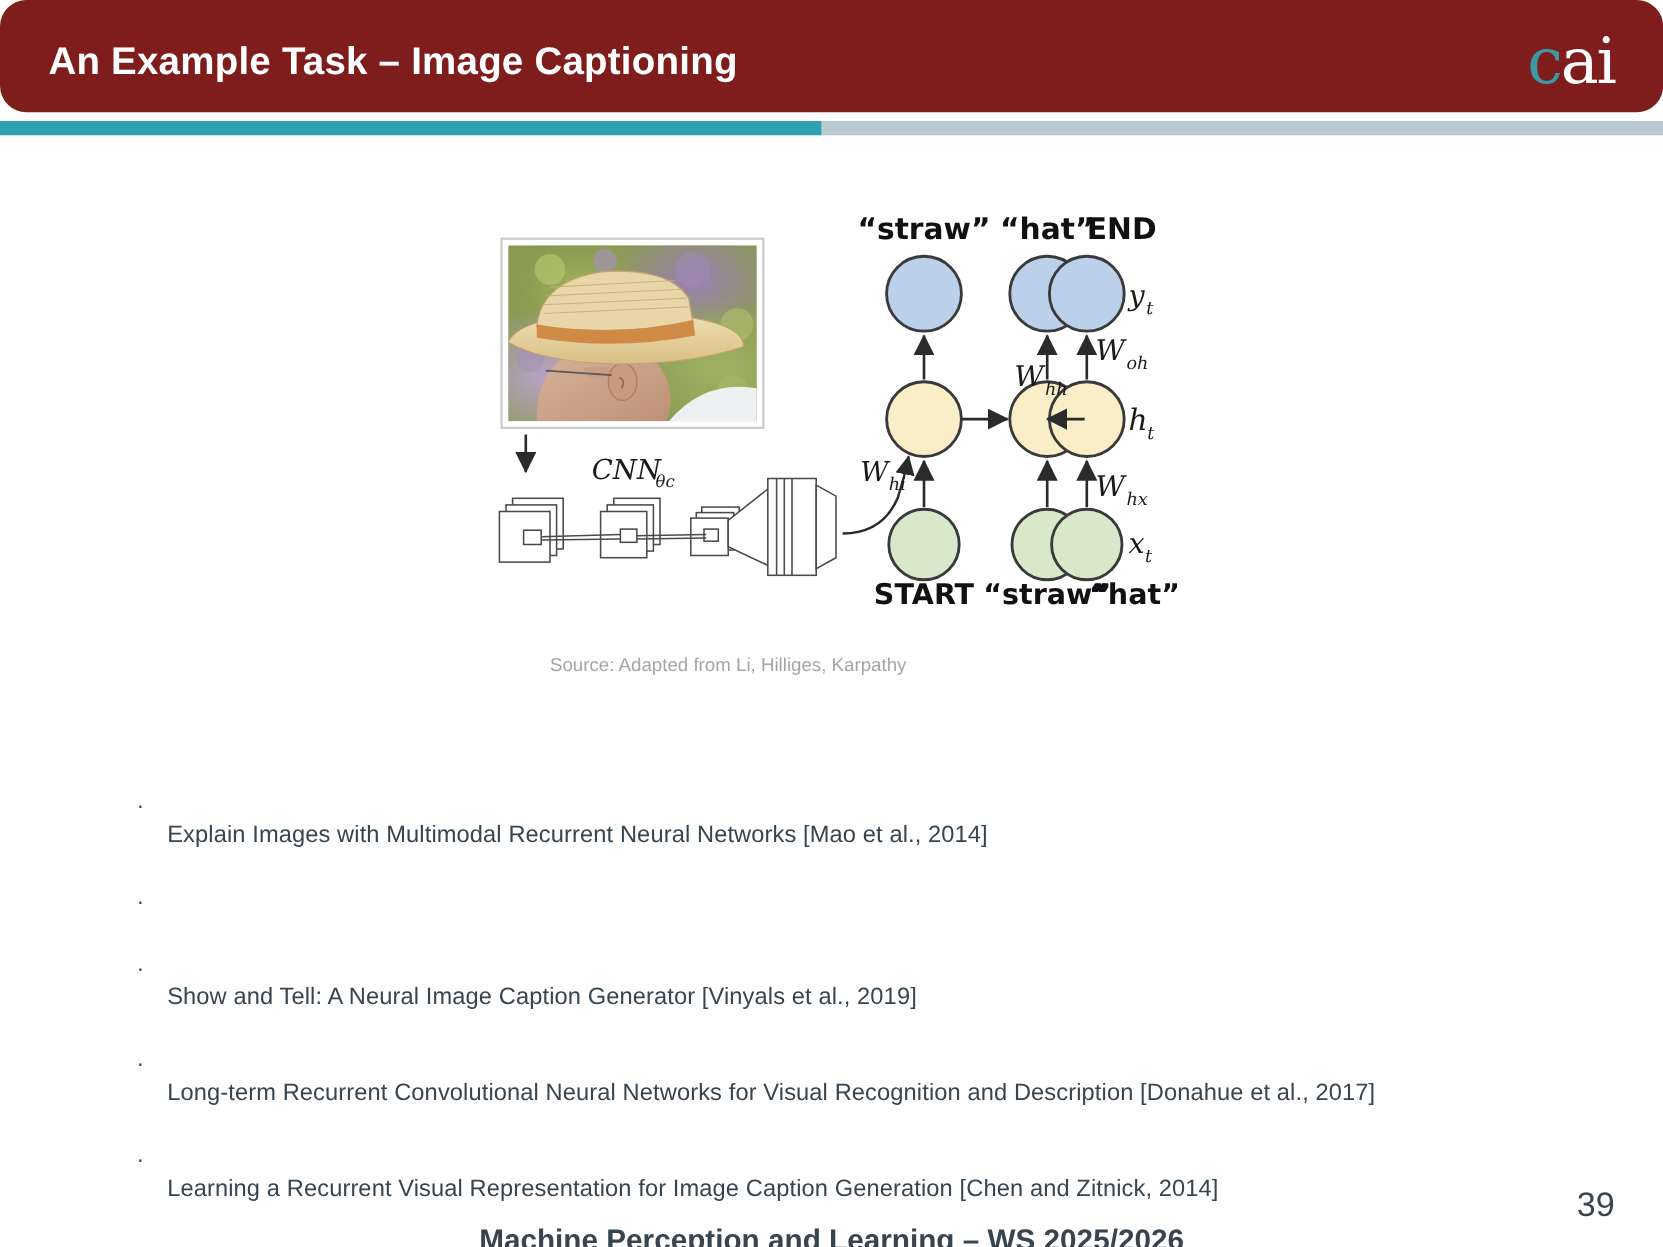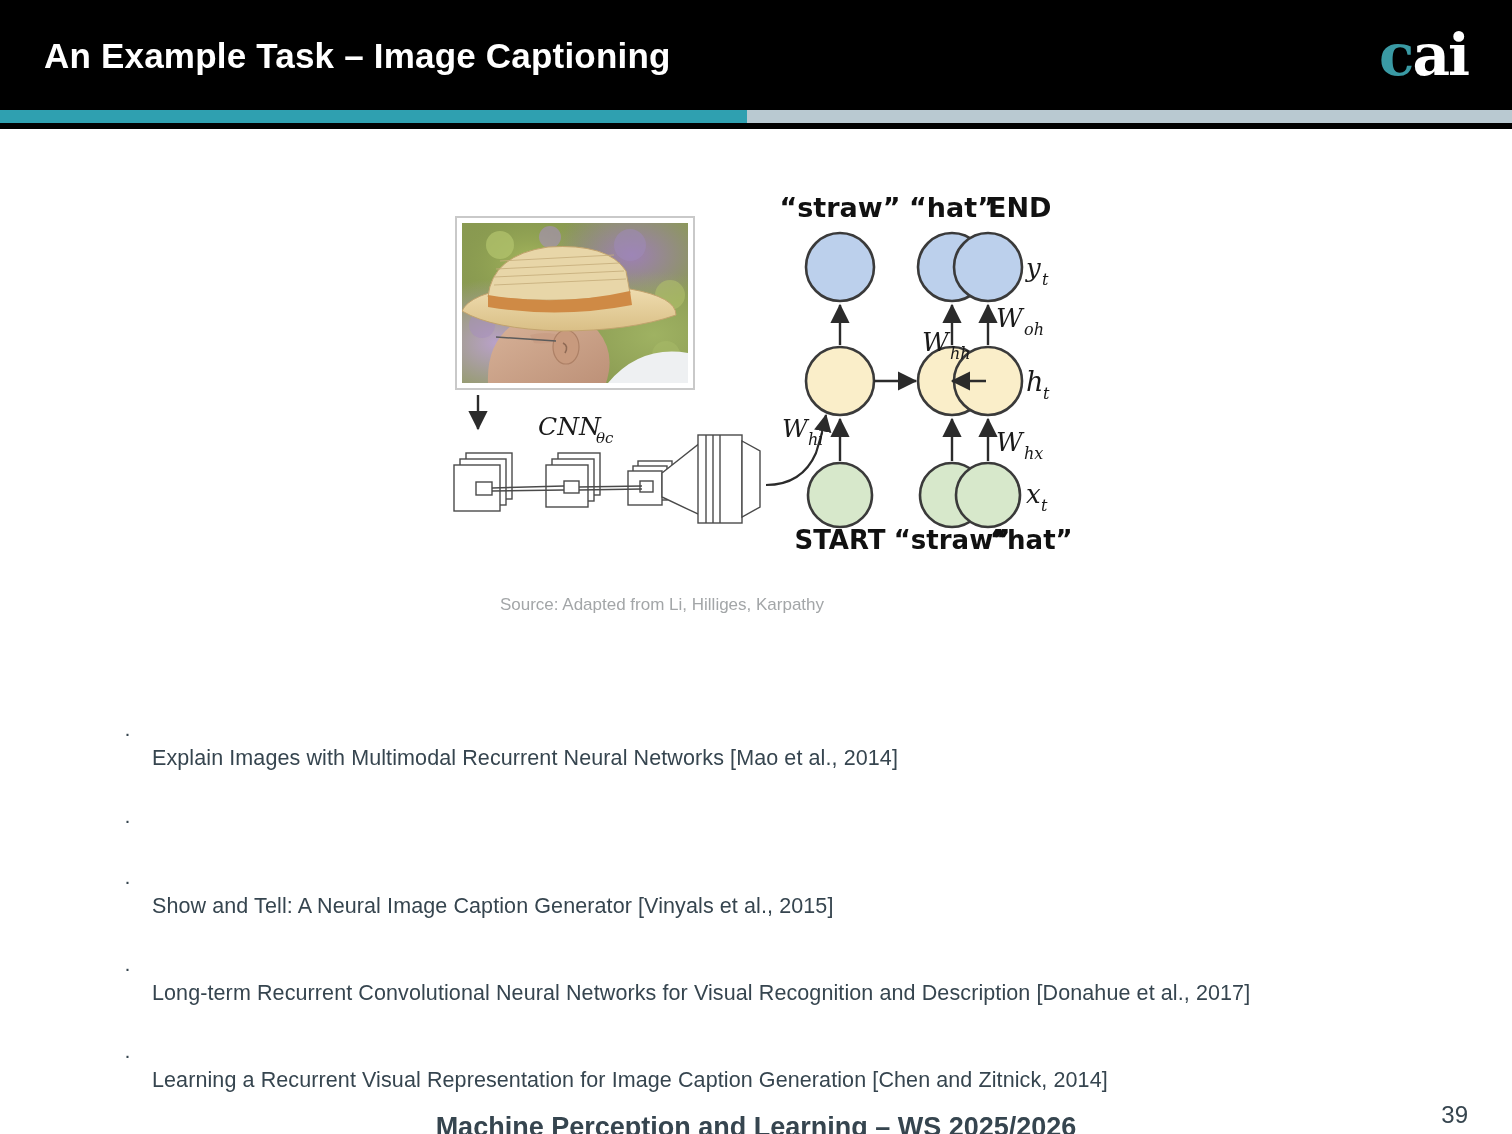--- a/index.html
+++ b/index.html
@@ -6,32 +6,33 @@
   body {
     width:1512px; height:1134px;
     background:#ffffff;
     font-family:"Liberation Sans", sans-serif;
     overflow:hidden;
     position:relative;
   }
 
   
   .header {
-    position:absolute; left:0; top:0; width:1512px; height:129px;
-    background:#000000;
+    position:absolute; left:0; top:0; width:1512px; height:102px;
+    background:#7f1d1d;
+    border-radius:24px;
   }
   .header-title {
     position:absolute; left:44px; top:36px;
     font-size:35px; font-weight:600; color:#ffffff;
     letter-spacing:.2px; white-space:nowrap;
   }
   .logo {
     position:absolute; right:44px; top:26px;
     font-family:"DejaVu Serif", serif;
-    font-size:58px; font-weight:700; line-height:1;
+    font-size:58px; font-weight:400; line-height:1;
     letter-spacing:-2px;
   }
   .logo .c { color:#3a9aa4; }
   .logo .ai { color:#ffffff; }
 
   .accent-bar { position:absolute; left:0; top:110px; width:1512px; height:13px; }
   .accent-left  { position:absolute; left:0;     top:0; width:747px; height:13px; background:#2fa0b0; }
   .accent-right { position:absolute; left:747px; top:0; width:765px; height:13px; background:#b9c9d1; }
 
   
@@ -59,21 +60,21 @@
     margin-top:24px;
   }
 
   
   .footer-title {
     position:absolute; left:0; top:1072px; width:1512px; text-align:center;
     font-size:27px; color:#36454f; font-weight:600;margin-top:40px;
   }
   .footer-page {
     position:absolute; right:44px; top:1077px;
-    font-size:24px; color:#36454f;margin-top:24px;
+    font-size:31px; color:#36454f;
   }
 </style>
 </head>
 <body>
 
 <div class="header">
   <div class="header-title">An Example Task – Image Captioning</div>
   <div class="logo">
     <span class="c">c</span><span class="ai">ai</span>
   </div>
@@ -254,21 +255,21 @@
 <div class="bullets">
   <div class="bullet-row">
     <div class="bullet-dot">·</div>
     <div class="bullet-text">Explain Images with Multimodal Recurrent Neural Networks [Mao et al., 2014]</div>
   </div>
   <div class="bullet-row">
     <div class="bullet-dot">·</div>
   </div>
   <div class="bullet-row">
     <div class="bullet-dot">·</div>
-    <div class="bullet-text">Show and Tell: A Neural Image Caption Generator [Vinyals et al., 2015]</div>
+    <div class="bullet-text">Show and Tell: A Neural Image Caption Generator [Vinyals et al., 2019]</div>
   </div>
   <div class="bullet-row">
     <div class="bullet-dot">·</div>
     <div class="bullet-text">Long-term Recurrent Convolutional Neural Networks for Visual Recognition and Description [Donahue et al., 2017]</div>
   </div>
   <div class="bullet-row">
     <div class="bullet-dot">·</div>
     <div class="bullet-text">Learning a Recurrent Visual Representation for Image Caption Generation [Chen and Zitnick, 2014]</div>
   </div>
 </div>

